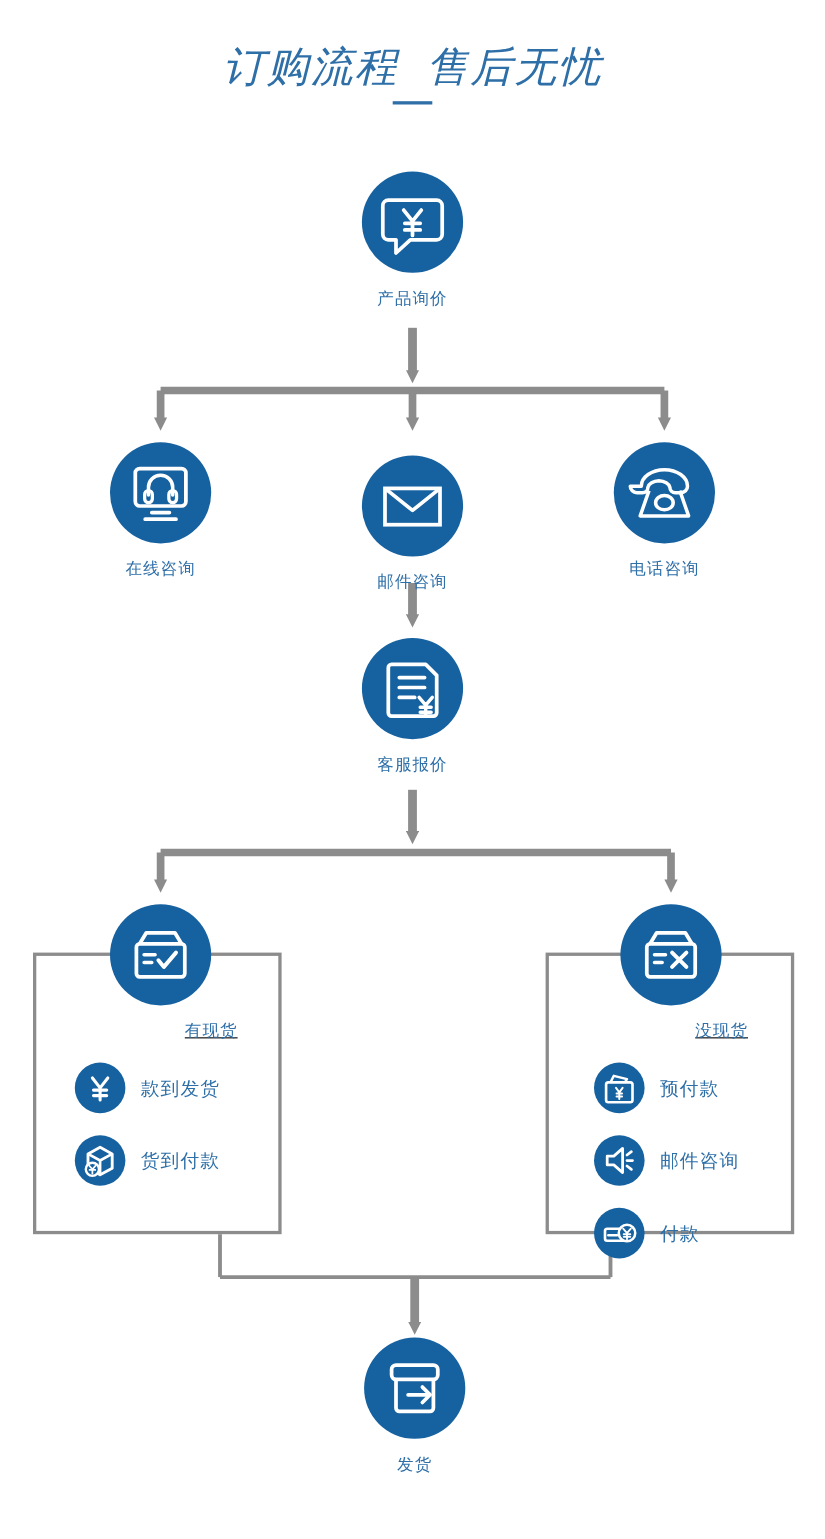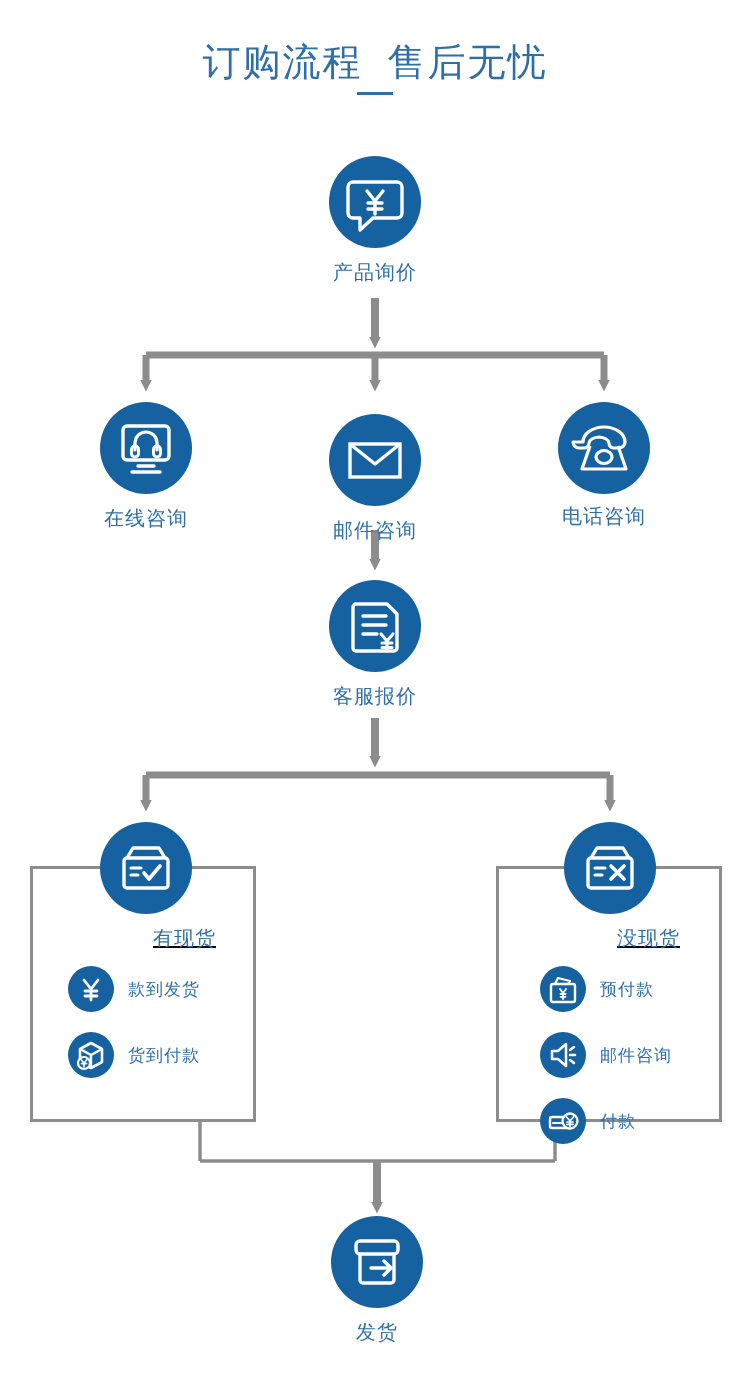--- a/index.html
+++ b/index.html
@@ -24,20 +24,21 @@
     top: 36px; left: 0; width: 750px;
     text-align: center;
   }
   .title-text {
     font-size: 38px;
     font-weight: 400;
     color: #2E6FA8;
     letter-spacing: 2px;
     line-height: 52px;
     white-space: pre;
+    font-style: italic;
   }
   .title-rule {
     position: absolute;
     top: 92px;
     left: 357px;
     width: 36px;
     height: 3px;
     background: #2E6FA8;
   }
 
@@ -58,21 +59,21 @@
   .disc {
     width: 92px; height: 92px;
     border-radius: 50%;
     background: #16619F;
     margin: 0 auto;
     position: relative;
   }
   .disc svg { position: absolute; top: 0; left: 0; }
   .node-label {
     margin-top: 11px;
-    font-size: 20px;
+    font-size: 15px;
     color: #2E6FA8;
     letter-spacing: 1px;
     line-height: 26px;
     white-space: nowrap;
   }
 
   
   .outcome-box {
     position: absolute;
     border: 3px solid #8C8C8C;
@@ -176,21 +177,21 @@
   <div class="node" style="left:305px; top:414px;">
     <div class="disc">
       <svg width="92" height="92" viewBox="0 0 92 92">
         <rect x="21" y="30" width="50" height="33" fill="none" stroke="#ffffff" stroke-width="3.4"></rect>
         <path d="M21,30 L46,50 L71,30" fill="none" stroke="#ffffff" stroke-width="3.4" stroke-linejoin="round"></path>
       </svg>
     </div>
     <div class="node-label">邮件咨询</div>
   </div>
 
-  <div class="node" style="left:534px; top:402px;font-family:Liberation Mono, monospace;">
+  <div class="node" style="left:534px; top:402px;">
     <div class="disc">
       <svg width="92" height="92" viewBox="0 0 92 92">
         <path d="M25,40 a21,15 0 0 1 42,0 a6,6 0 0 1 -6,6 h-5 a5,5 0 0 1 -5,-5 a11,7 0 0 0 -10,-6 a11,7 0 0 0 -10,6 a5,5 0 0 1 -5,5 h-5 a6,6 0 0 1 -6,-6 z" fill="none" stroke="#ffffff" stroke-width="3.2" stroke-linejoin="round"></path>
         <path d="M32,44 L24,67 h44 L60,44" fill="none" stroke="#ffffff" stroke-width="3.2" stroke-linejoin="round"></path>
         <ellipse cx="46" cy="55" rx="8" ry="6.5" fill="none" stroke="#ffffff" stroke-width="3.2"></ellipse>
       </svg>
     </div>
     <div class="node-label">电话咨询</div>
   </div>
 

